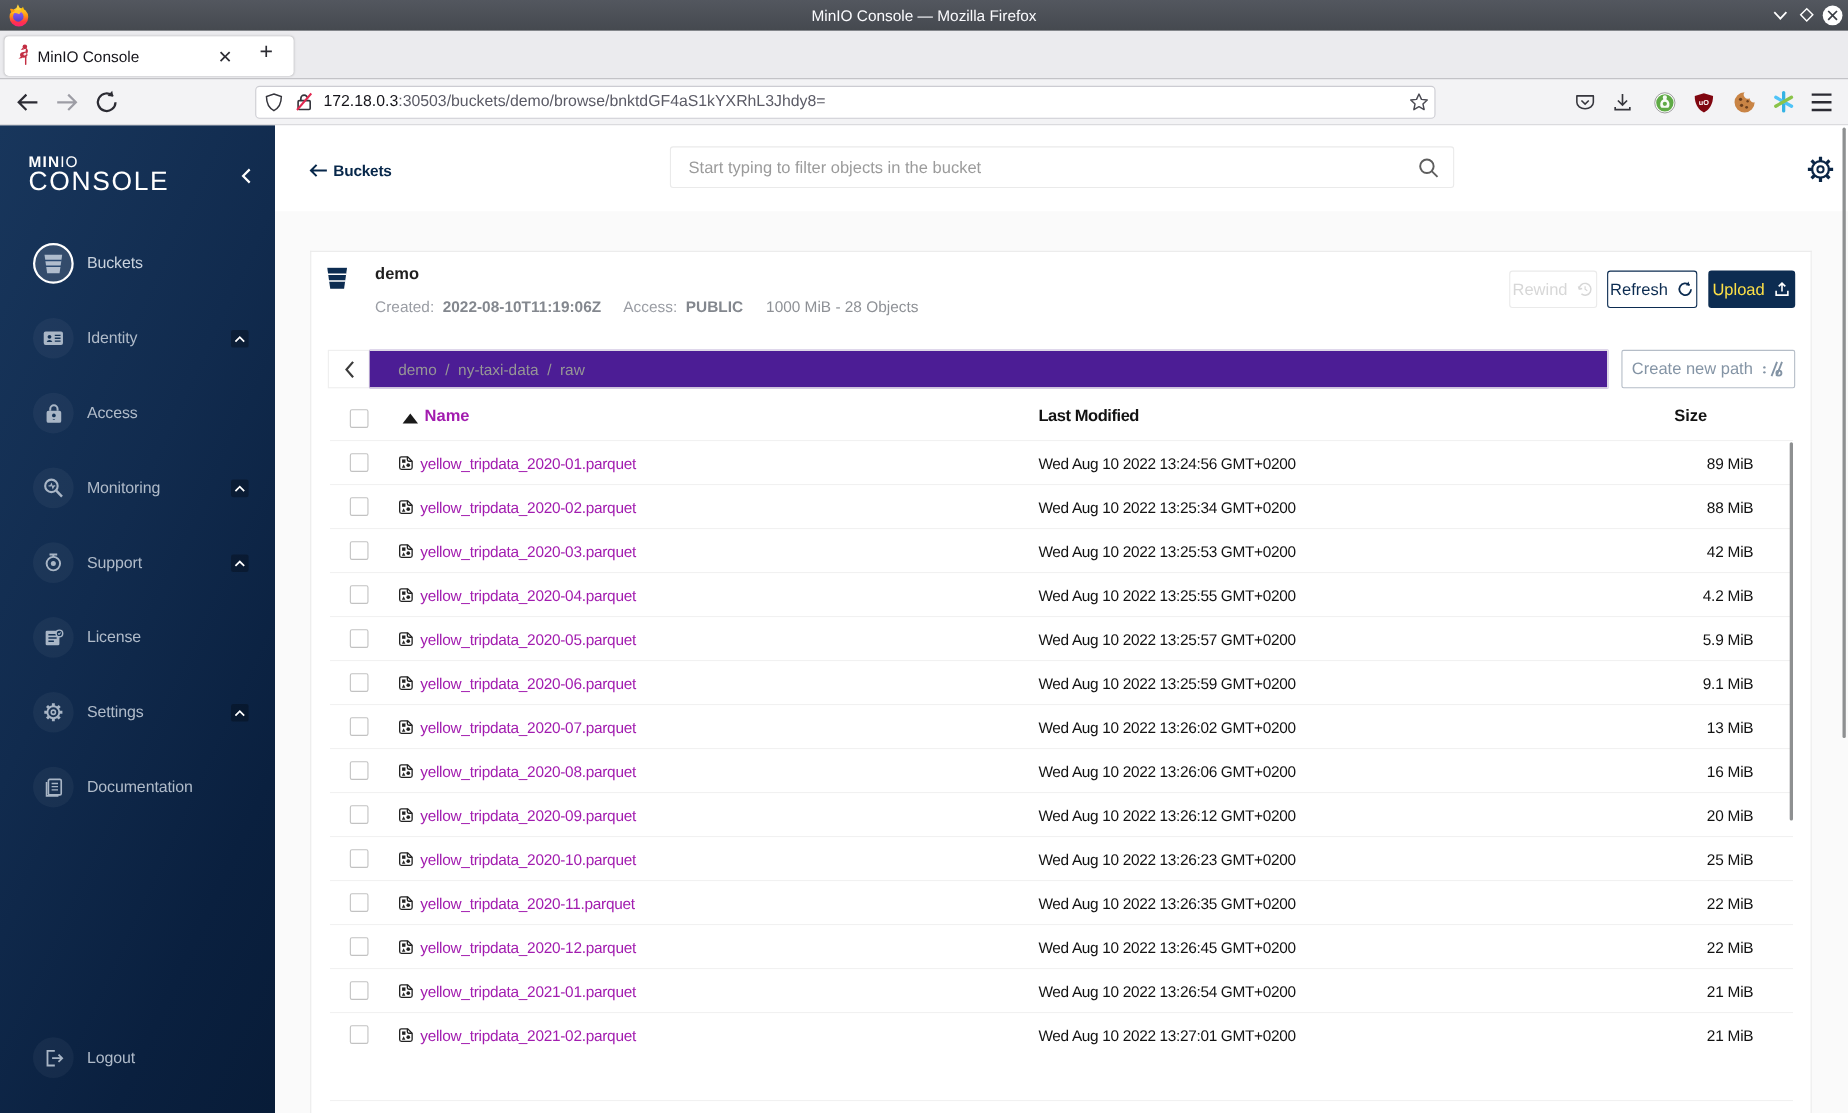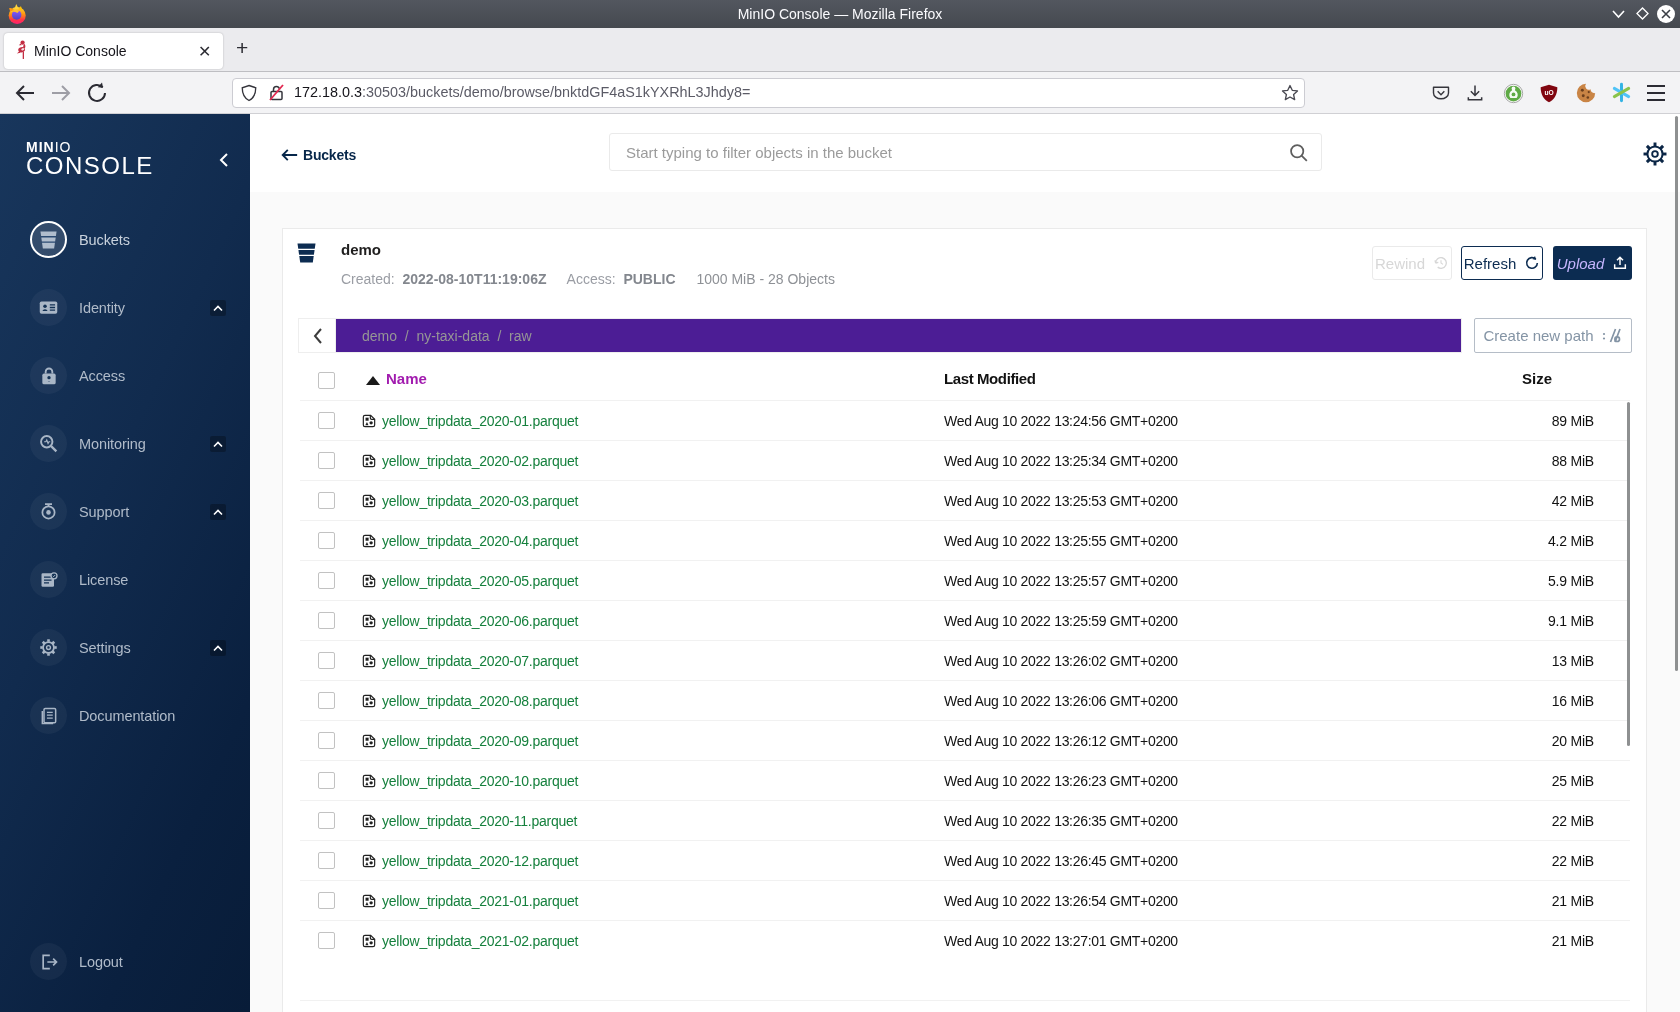--- a/index.html
+++ b/index.html
@@ -7,21 +7,21 @@
 body { position:relative; font-family:"Liberation Sans", sans-serif; background:#fff; }
 .abs { position:absolute; }
 
 
 #titlebar { left:0; top:0; width:1680px; height:28px;
   background:linear-gradient(#53575f,#45494f); }
 #titletext { width:100%; top:6px; text-align:center; color:#fbfbfe; font-size:14px; }
 .winbtn { top:5px; }
 
 #tabbar { left:0; top:28px; width:1680px; height:44px; background:#ebebee; }
-#tab { left:4px; top:33px; width:219px; height:36px; background:#fff; border-radius:4px;
+#tab { left:4px; top:33px; width:263px; height:36px; background:#fff; border-radius:4px;
   box-shadow:0 0 2px rgba(0,0,0,.25); }
 #tabtitle { left:30px; top:10px; font-size:14px; color:#15141a; }
 #tabclose { left:194px; top:9px; font-size:16px; color:#2c2c33; }
 #newtab { left:236px; top:36px; font-size:21px; color:#2c2c33; font-weight:400; }
 
 #navbar { left:0; top:71px; width:1680px; height:43px; background:#f3f3f5;
   border-top:1px solid #bebec2; border-bottom:1px solid #d0d0d4; }
 #urlfield { left:232px; top:78px; width:1073px; height:30px; background:#fff;
   border:1px solid #ccccd2; border-radius:4px; }
 #urltext { left:294px; top:84px; font-size:14.4px; color:#5b5b66; }
@@ -56,21 +56,21 @@
 
 #demo-title { left:341px; top:241px; font-size:15px; font-weight:bold; color:#201f1f; }
 #demo-sub { left:341px; top:271px; font-size:14px; color:#9a9da4; }
 #demo-sub b { color:#83878e; }
 #demo-sub .seg { margin-right:17px; }
 
 .btn { height:34px; border-radius:3px; font-size:15px; display:flex; align-items:center;
   justify-content:center; gap:8px; }
 #btn-rewind { left:1372px; top:246px; width:80px; border:1px solid #eaeaea; color:#d7d7d7; background:#fff; }
 #btn-refresh { left:1461px; top:246px; width:82px; border:1px solid #0c2c51; color:#0c2c51; background:#fff; }
-#btn-upload { left:1553px; top:246px; width:79px; background:#0c2c51; color:#c4b5fd;font-style:italic; }
+#btn-upload { left:1553px; top:246px; width:79px; background:#0c2c51; color:#fde047; }
 
 #crumb-back { left:298px; top:318px; width:38px; height:35px; background:#fff;
   border:1px solid #eeeeee; display:flex; align-items:center; justify-content:center; }
 #crumb-bar { left:336px; top:318px; width:1126px; height:35px; background:#4c1d95;
   border:1px solid #eeeeee; border-left:none; }
 #crumb-text { left:26px; top:9px; font-size:14px; color:#969696; position:absolute; }
 #btn-newpath { left:1474px; top:318px; width:158px; height:35px; background:#fff;
   border:1px solid #b5bdc7; border-radius:2px; color:#8494a5; font-size:15px;
   display:flex; align-items:center; justify-content:center; gap:8px; }
 
@@ -81,21 +81,21 @@
 #th-name { position:absolute; left:86px; top:12px; font-weight:bold; font-size:15px; color:#a21caf; }
 #th-mod  { position:absolute; left:644px; top:12px; font-weight:bold; font-size:15px; letter-spacing:-0.4px; color:#121212; }
 #th-size { position:absolute; left:1202px; width:70px; top:12px; font-weight:bold; font-size:15px; color:#121212; text-align:center;}
 #sort-tri { position:absolute; left:66px; top:18px; width:0; height:0;
   border-left:7px solid transparent; border-right:7px solid transparent; border-bottom:9px solid #1a1a1a; }
 
 #tbody { left:300px; top:400px; width:1330px; }
 .row { position:relative; width:1330px; height:40px; border-top:1px solid #f1f1f1; }
 .row .cb { left:18px; top:11px; }
 .row .fic { position:absolute; left:61px; top:12px; width:16px; height:16px; }
-.row .nm { position:absolute; left:82px; top:12px; font-size:14px; letter-spacing:-0.25px; color:#15803d; }
+.row .nm { position:absolute; left:82px; top:12px; font-size:14px; letter-spacing:-0.25px; color:#a21caf; }
 .row .dt { position:absolute; left:644px; top:12px; font-size:14px; letter-spacing:-0.3px; color:#121212; }
 .row .sz { position:absolute; right:36px; top:12px; font-size:14px; letter-spacing:-0.2px; color:#121212; }
 #tbl-bottom { left:300px; top:1000px; width:1330px; height:1px; background:#f1f1f1; }
 
 #tbl-scroll { left:1627px; top:402px; width:3px; height:344px; background:#8e9091; border-radius:2px; }
 #page-scroll { left:1675px; top:116px; width:3px; height:555px; background:#8e9091; border-radius:2px; }
 </style>
 </head>
 <body>
 

